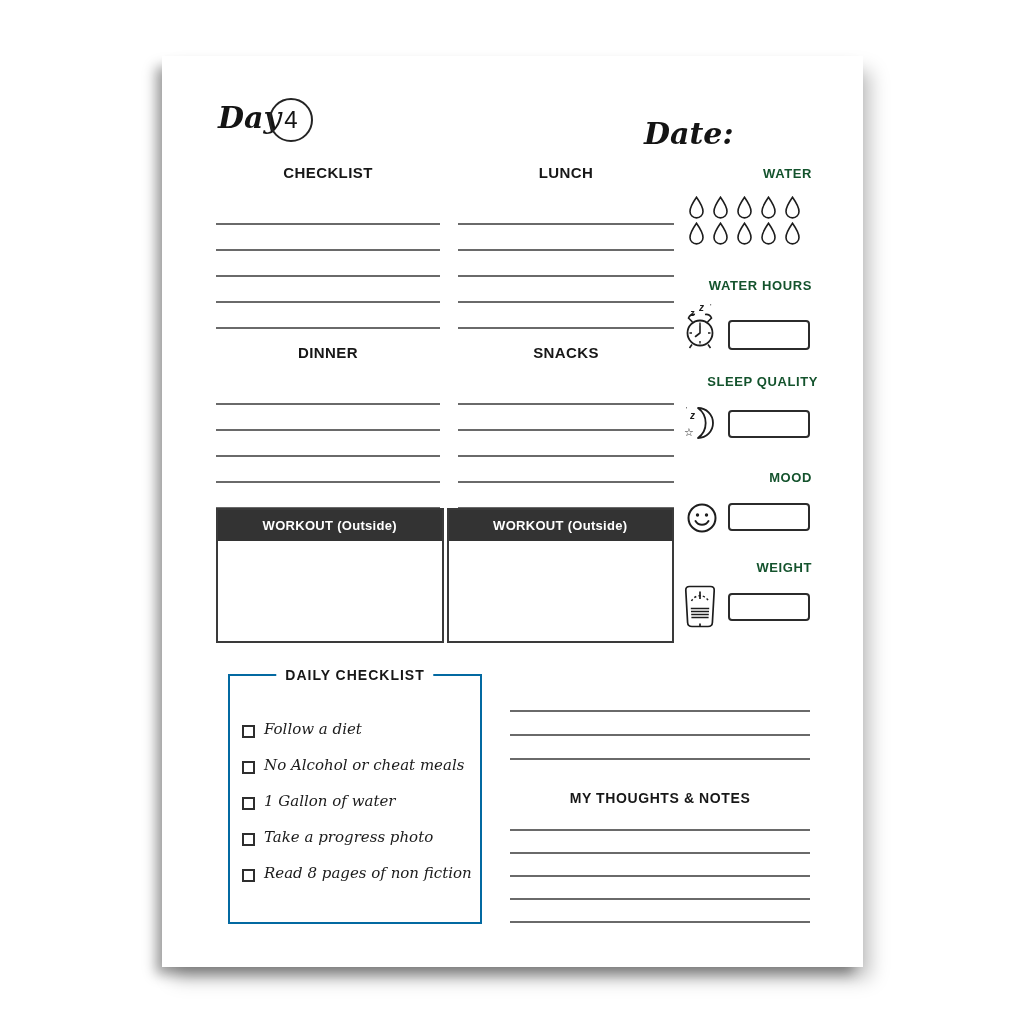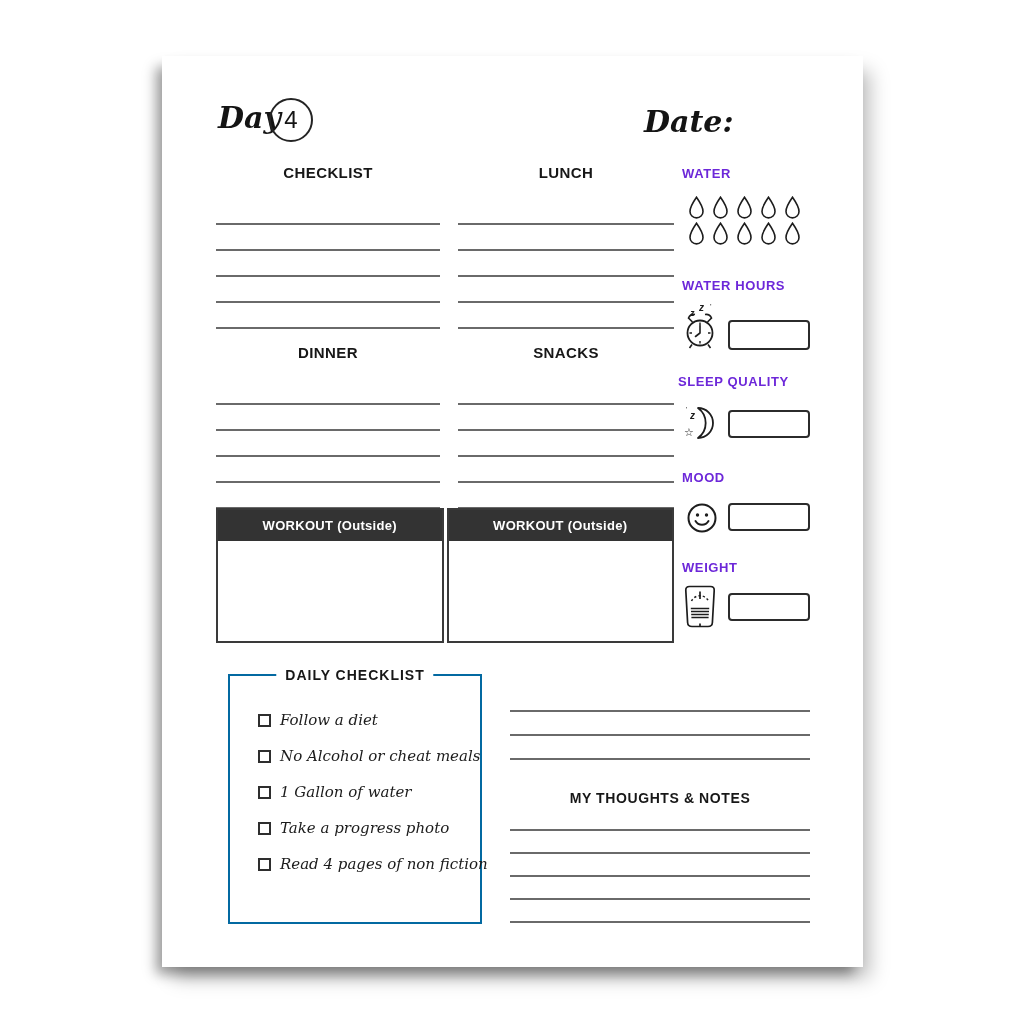--- a/index.html
+++ b/index.html
@@ -11,27 +11,27 @@
            box-shadow:-8px 9px 12px -2px rgba(0,0,0,0.38), 9px 13px 18px -2px rgba(0,0,0,0.25); }
 
   
   .script { font-family:"DejaVu Serif", serif; font-style:italic; font-weight:bold;
             font-size:30px; color:#141414; }
   .day-label { position:absolute; left:56px; top:44px; }
   .day-circle { position:absolute; left:107px; top:42px; width:44px; height:44px;
                 border:2px solid #242424; border-radius:50%; display:flex;
                 align-items:center; justify-content:center;
                 font-size:24px; font-weight:normal; color:#141414; }
-  .date-label { position:absolute; left:482px; top:48px; }
+  .date-label { position:absolute; left:482px; top:60px; }
 
   
   .sec-title { font-weight:bold; font-size:15px; letter-spacing:0.4px; text-align:center;
                color:#171717; }
-  .t-label { font-weight:bold; font-size:13px; letter-spacing:0.6px; text-align:left;
-             color:#6d28d9; }
+  .t-label { font-weight:bold; font-size:13px; letter-spacing:0.6px; text-align:right;
+             color:#14532d; }
 
   
   .meal { position:absolute; }
   .meal .lines { margin-top:18px; }
   .wline { height:26px; border-bottom:2px solid #6a6a6a; }
   .wline-sm { height:24px; border-bottom:2px solid #6a6a6a; }
   .wline-xs { height:23px; border-bottom:2px solid #6a6a6a; }
 
   
   .workout { position:absolute; left:54px; top:452px; width:458px; height:135px;
@@ -50,21 +50,21 @@
   .drop-row { position:absolute; display:flex; gap:7px; }
   svg { display:block; }
 
   
   .checklist { position:absolute; left:66px; top:618px; width:254px; height:250px;
                border:2px solid #0369a1; background:#fff; }
   .checklist-title { position:absolute; top:-9px; left:50%; transform:translateX(-50%);
                      background:#ffffff; padding:0 9px; white-space:nowrap;
                      font-weight:bold; font-size:14px; letter-spacing:1px; color:#171717; }
   .check-items { padding-top:26px; }
-  .check-row { height:36px; display:flex; align-items:center; padding-left:28px; }
+  .check-row { height:36px; display:flex; align-items:flex-end; padding-left:12px; }
   .checkbox { width:13px; height:13px; border:2px solid #2e2e2e; margin-right:9px;
               flex:0 0 auto; background:#fff; }
   .check-text { font-family:"DejaVu Serif", serif; font-style:italic; font-size:15px;
                 color:#1b1b1b; white-space:nowrap; }
 
   
   .notes-title { position:absolute; width:300px; text-align:center; font-weight:bold;
                  font-size:14px; letter-spacing:0.6px; color:#171717; }
   .notes-lines { position:absolute; width:300px; }
 </style>
@@ -225,21 +225,21 @@
         <div class="check-row">
           <div class="checkbox"></div>
           <span class="check-text">1 Gallon of water</span>
         </div>
         <div class="check-row">
           <div class="checkbox"></div>
           <span class="check-text">Take a progress photo</span>
         </div>
         <div class="check-row">
           <div class="checkbox"></div>
-          <span class="check-text">Read 4 pages of non fiction</span>
+          <span class="check-text">Read 8 pages of non fiction</span>
         </div>
       </div>
     </div>
 
     <div class="notes-lines" style="left:348px; top:632px;">
       <div class="wline-sm"></div>
       <div class="wline-sm"></div>
       <div class="wline-sm"></div>
     </div>
 

